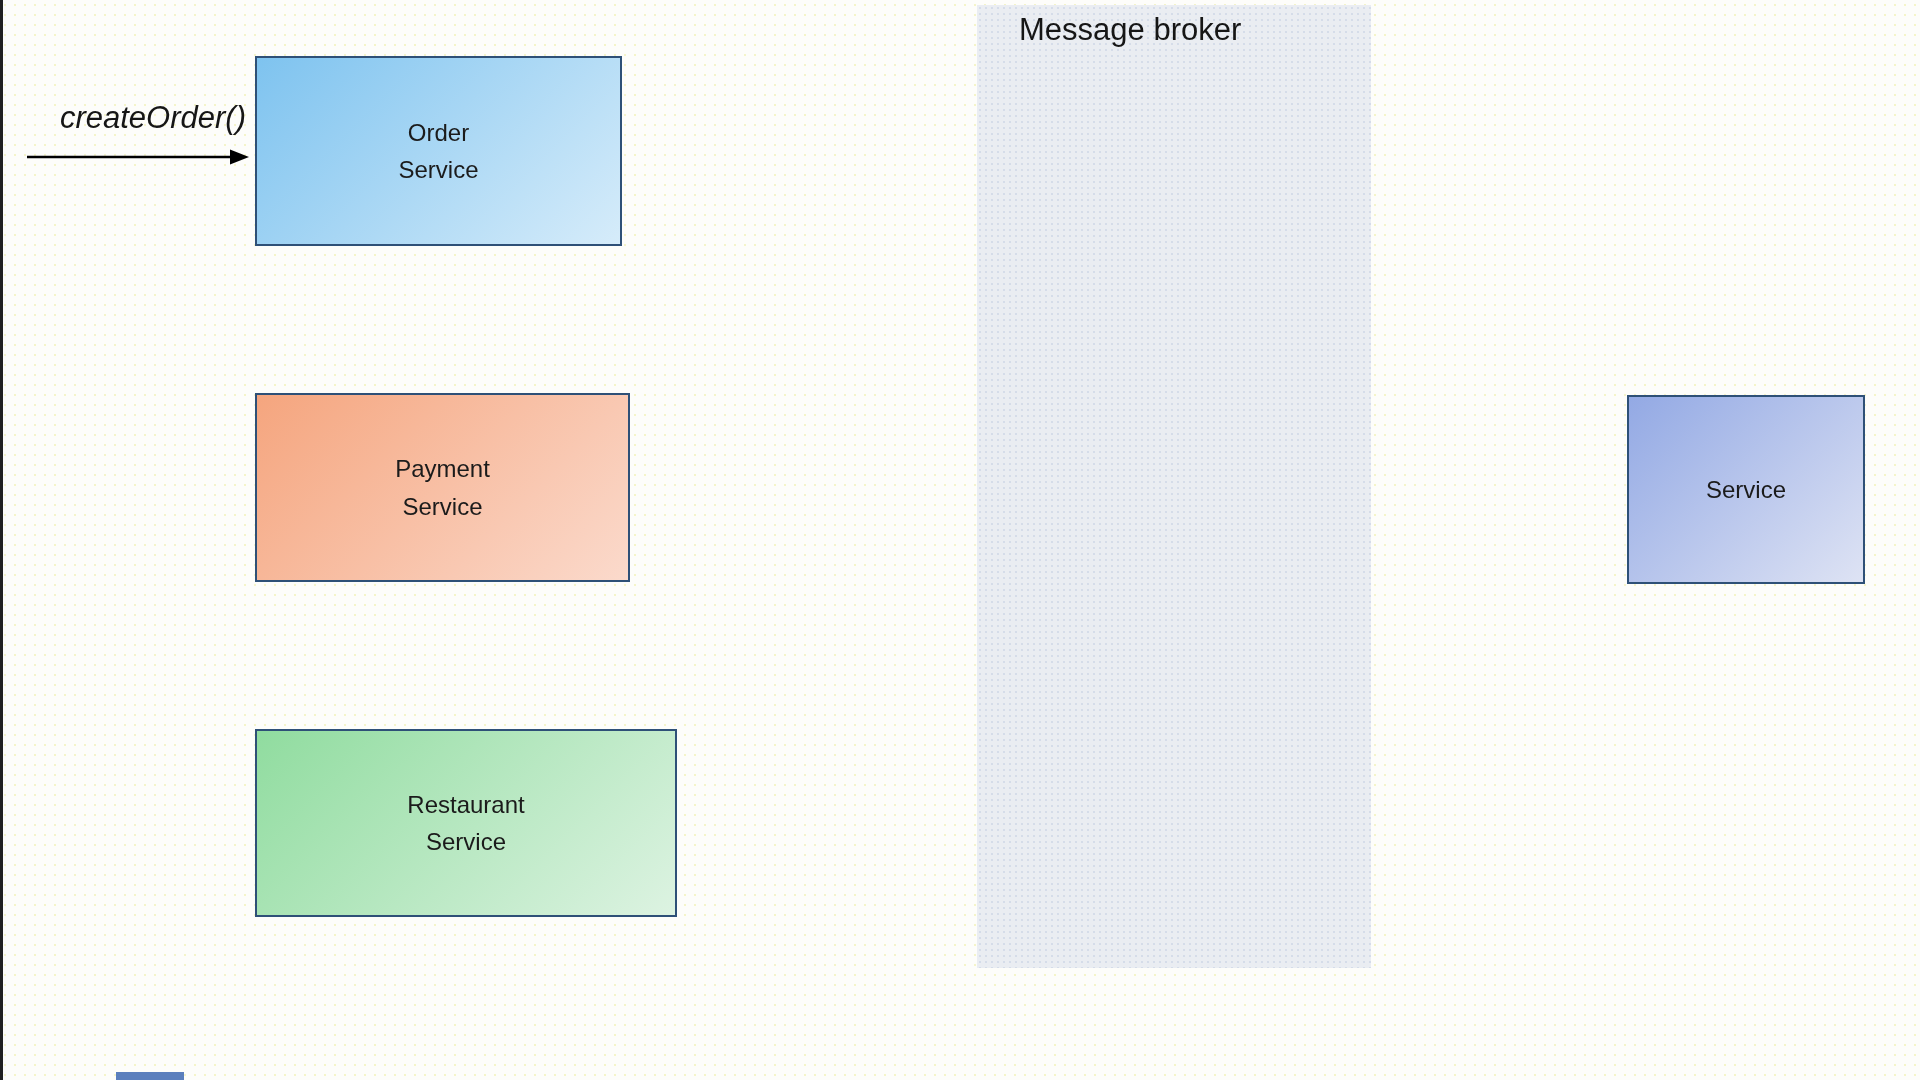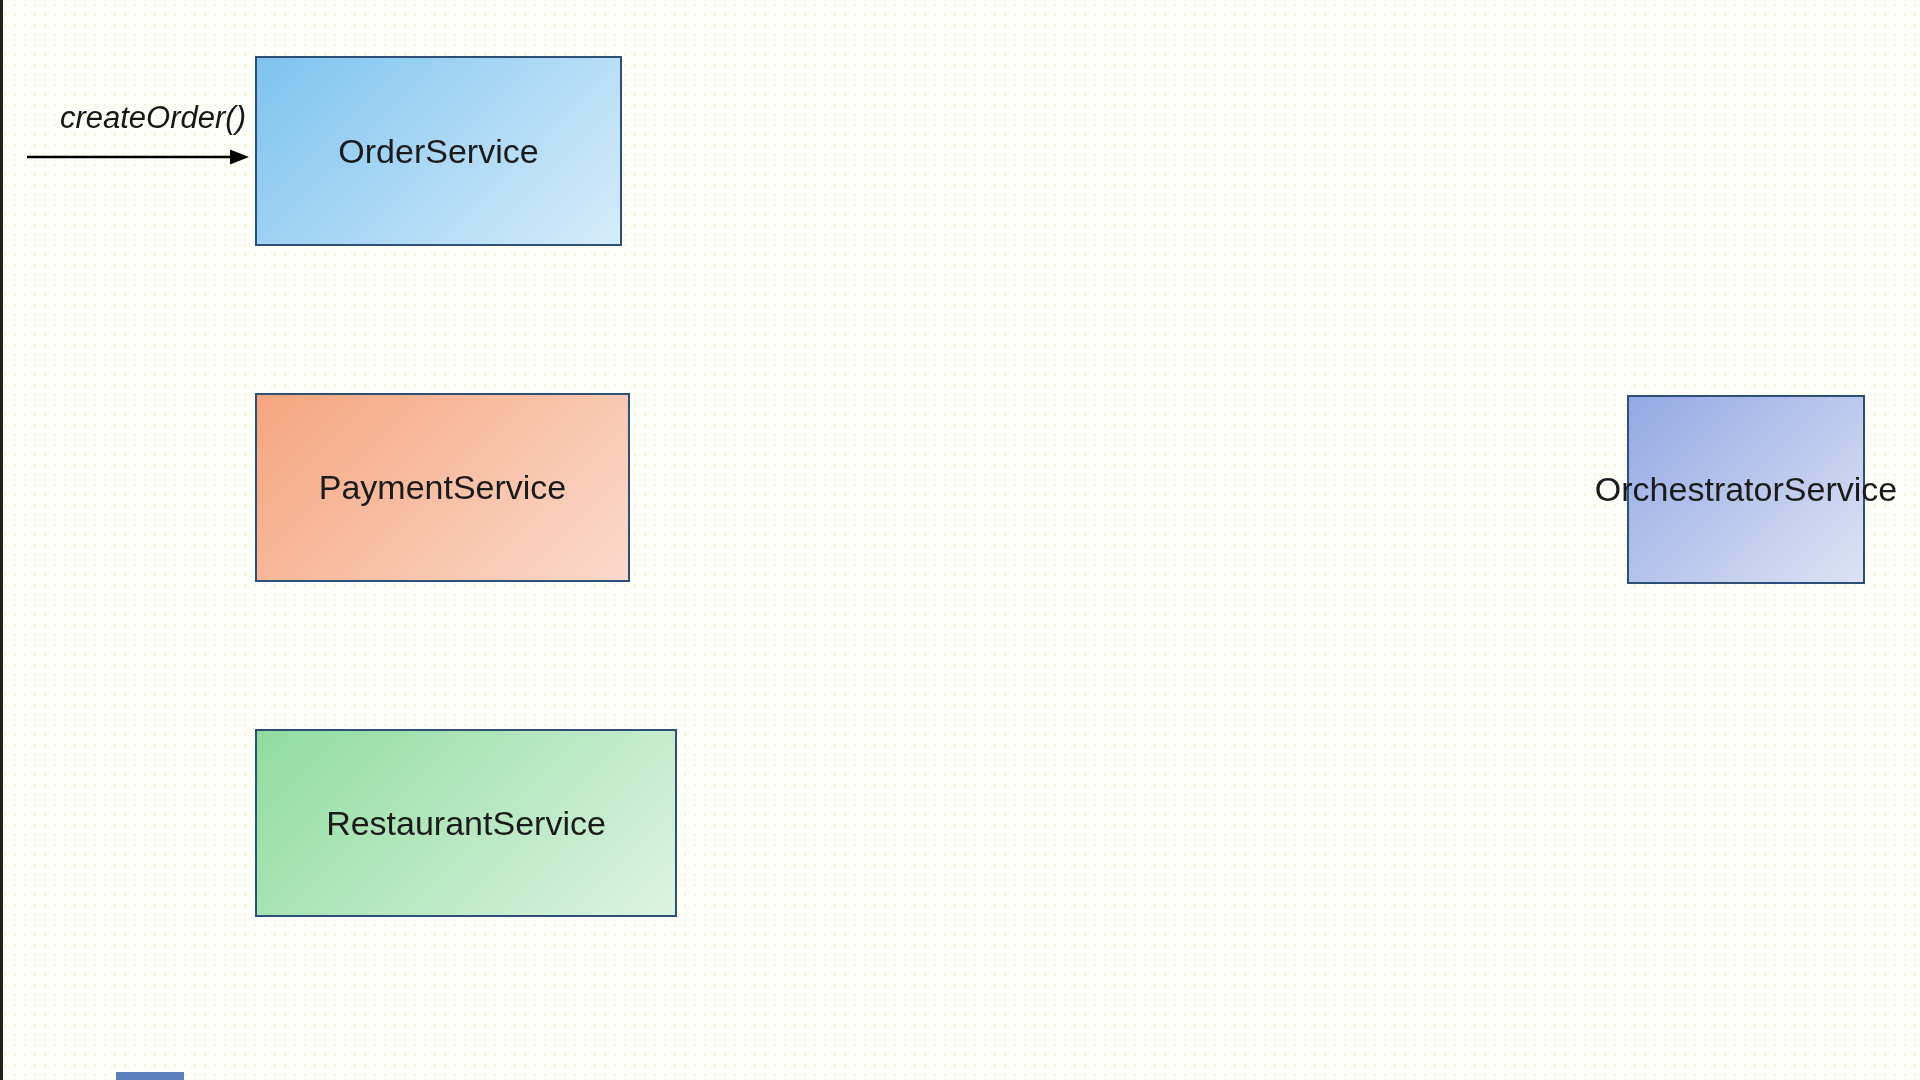--- a/index.html
+++ b/index.html
@@ -43,24 +43,24 @@
     left: 26px; top: 145px;
     width: 226px; height: 24px;
   }
 
   
   .node {
     position: absolute;
     box-sizing: border-box;
     border: 2.5px solid var(--node_border);
     display: flex;
-    flex-direction: row;
+    flex-direction: column;
     align-items: center;
     justify-content: center;
-    font-size: 34px;
+    font-size: 24px;
     line-height: 1.55;
     color: #1b1b1b;
   }
   .node-order {
     left: 255px; top: 56px; width: 367px; height: 190px;
     background: linear-gradient(135deg, var(--order_from) 0%, var(--order_to) 100%);
   }
   .node-payment {
     left: 255px; top: 393px; width: 375px; height: 189px;
     background: linear-gradient(135deg, var(--payment_from) 0%, var(--payment_to) 100%);
@@ -121,21 +121,23 @@
   <div class="node node-payment">
     <span>Payment</span>
     <span>Service</span>
   </div>
 
   <div class="node node-restaurant">
     <span>Restaurant</span>
     <span>Service</span>
   </div>
 
+  <div class="broker">
+    <div class="broker-label">Message broker</div>
+  </div>
 
   <div class="node node-orchestrator">
-    <span>Orchestrator</span>
     <span>Service</span>
   </div>
 
   <div class="bottom-bar"></div>
 
 </div>
 
 </body></html>

